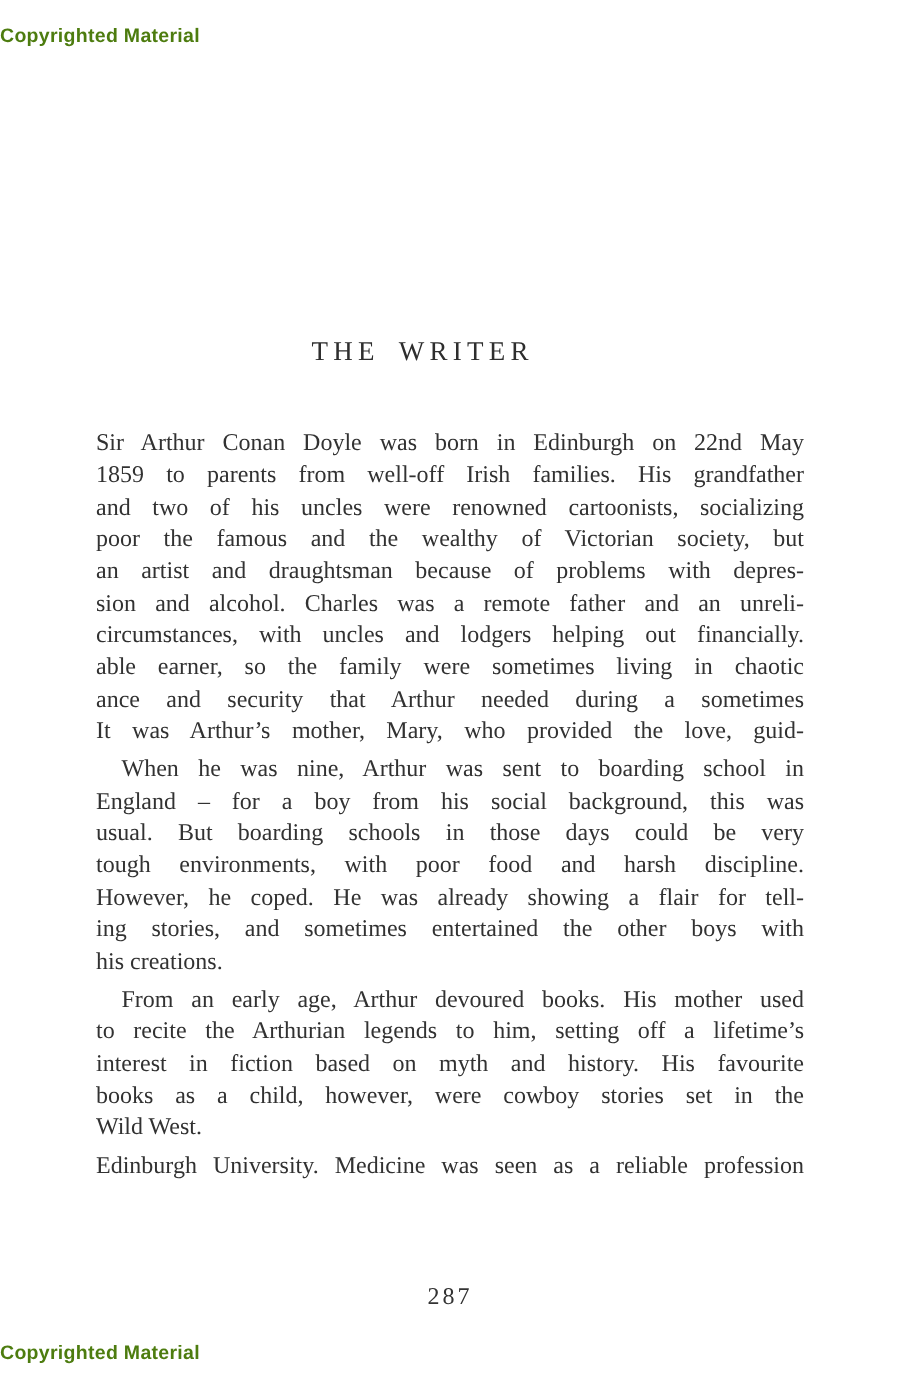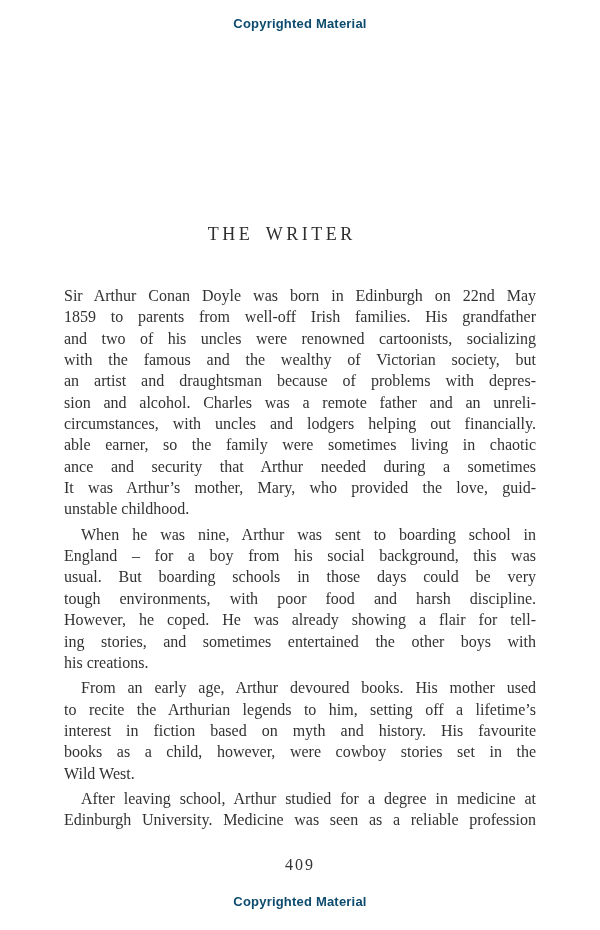--- a/index.html
+++ b/index.html
@@ -12,26 +12,26 @@
     width: 600px;
     height: 930px;
     background: #ffffff;
     overflow: hidden;
     font-family: "Liberation Serif", serif;
   }
   .notice {
     position: absolute;
     left: 0;
     width: 600px;
-    text-align: center;
+    text-align: left;
     font-family: "Liberation Sans", sans-serif;
     font-weight: 700;
     font-size: 13px;
     letter-spacing: 0.2px;
-    color: #0c4a6e;
+    color: #4d7c0f;
   }
   .notice.top { top: 16px; }
   .notice.bottom { top: 894px; }
   .chapter-title {
     position: absolute;
     top: 224px;
     left: 0;
     width: 560px;
     margin: 0;
     text-align: center;
@@ -77,47 +77,45 @@
 <div class="page">
   <div class="notice top">Copyrighted Material</div>
 
   <h1 class="chapter-title">THE WRITER</h1>
 
   <div class="text-block" id="text-block">
       <div class="para">
         <div class="line">Sir Arthur Conan Doyle was born in Edinburgh on 22nd May</div>
         <div class="line">1859 to parents from well-off Irish families. His grandfather</div>
         <div class="line">and two of his uncles were renowned cartoonists, socializing</div>
-        <div class="line">with the famous and the wealthy of Victorian society, but</div>
+        <div class="line">poor the famous and the wealthy of Victorian society, but</div>
         <div class="line">an artist and draughtsman because of problems with depres-</div>
         <div class="line">sion and alcohol. Charles was a remote father and an unreli-</div>
         <div class="line">circumstances, with uncles and lodgers helping out financially.</div>
         <div class="line">able earner, so the family were sometimes living in chaotic</div>
         <div class="line">ance and security that Arthur needed during a sometimes</div>
         <div class="line">It was Arthur’s mother, Mary, who provided the love, guid-</div>
-        <div class="line no-just">unstable childhood.</div>
       </div>
       <div class="para">
         <div class="line indent">When he was nine, Arthur was sent to boarding school in</div>
         <div class="line">England – for a boy from his social background, this was</div>
         <div class="line">usual. But boarding schools in those days could be very</div>
         <div class="line">tough environments, with poor food and harsh discipline.</div>
         <div class="line">However, he coped. He was already showing a flair for tell-</div>
         <div class="line">ing stories, and sometimes entertained the other boys with</div>
         <div class="line no-just">his creations.</div>
       </div>
       <div class="para">
         <div class="line indent">From an early age, Arthur devoured books. His mother used</div>
         <div class="line">to recite the Arthurian legends to him, setting off a lifetime’s</div>
         <div class="line">interest in fiction based on myth and history. His favourite</div>
         <div class="line">books as a child, however, were cowboy stories set in the</div>
         <div class="line no-just">Wild West.</div>
       </div>
       <div class="para">
-        <div class="line indent">After leaving school, Arthur studied for a degree in medicine at</div>
         <div class="line">Edinburgh University. Medicine was seen as a reliable profession</div>
       </div>
     </div>
 
-  <div class="page-number">409</div>
+  <div class="page-number">287</div>
 
   <div class="notice bottom">Copyrighted Material</div>
 </div>
 
 </body></html>

